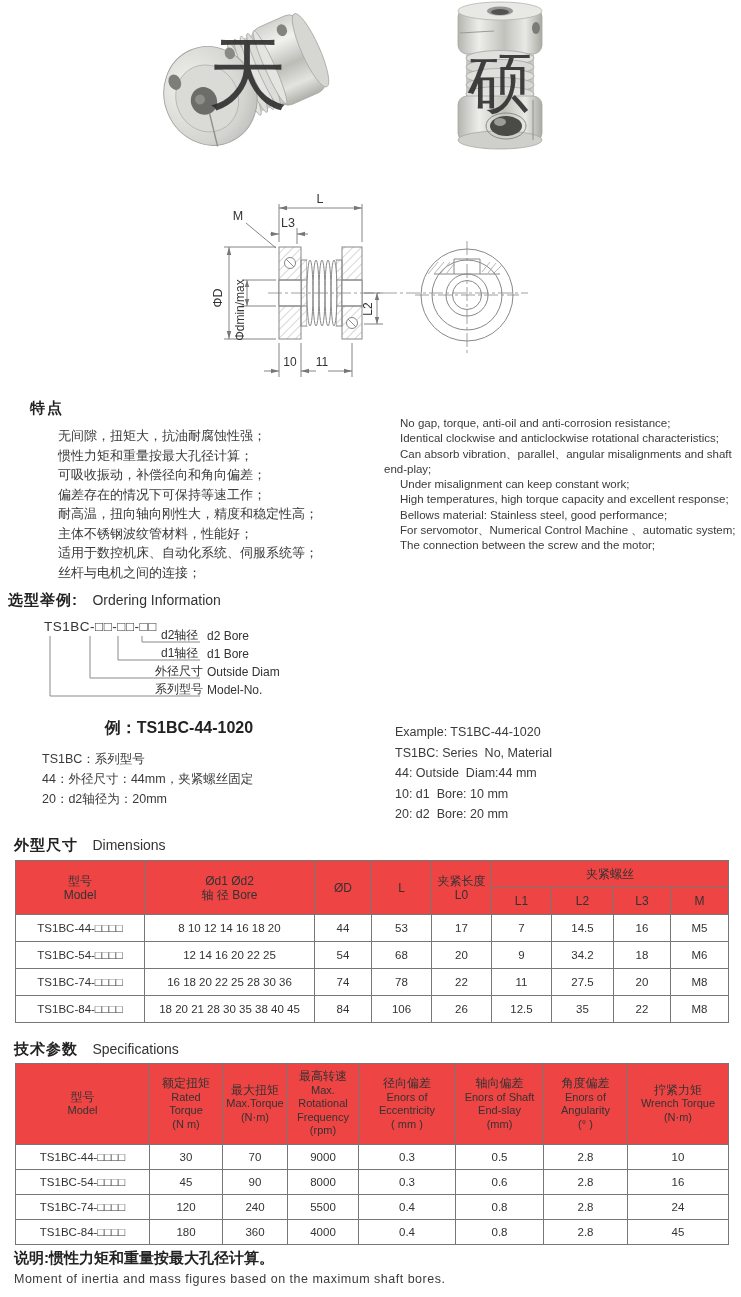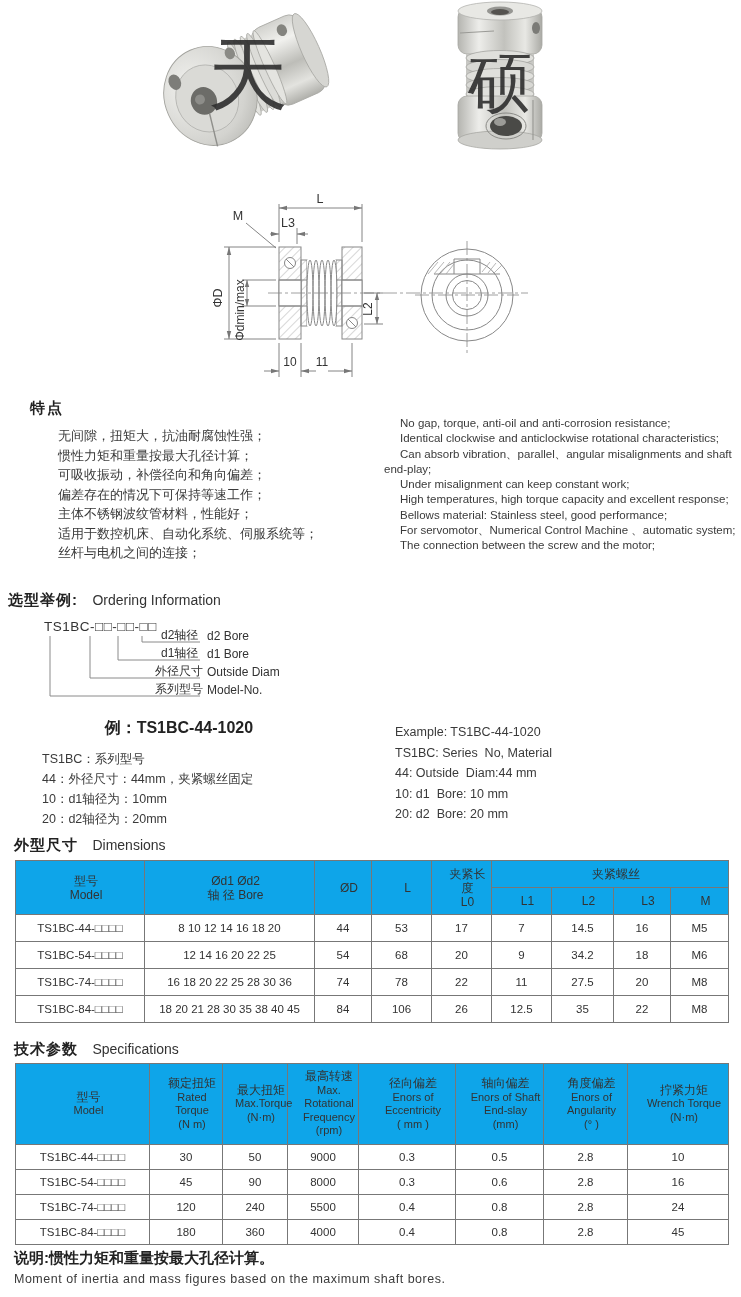--- a/index.html
+++ b/index.html
@@ -23,21 +23,21 @@
   .ord-svg text{fill:#333;}
   
   .ex-title{font-size:16px;font-weight:bold;color:#222;text-align:right;}
   .ex-lines-cn{margin:10px 0 0 27px;font-size:12.5px;line-height:20px;color:#3a3a3a;}
   .ex-lines-en{font-size:12.5px;line-height:20.5px;color:#3a3a3a;}
   .ex-lines-cn div,.ex-lines-en div{white-space:pre-wrap;}
   .unit-label{font-size:15px;color:#3b82f6;text-align:right;width:100px;margin-top:28px;}
   
   table{border-collapse:collapse;table-layout:fixed;}
   th,td{border:1px solid #777;text-align:center;vertical-align:middle;padding:0;font-weight:normal;}
-  thead th{background:#0ea5e9;padding-left:12px;}
+  thead th{background:#ef4444;}
   .dim-table th{font-size:12px;color:#333;line-height:14px;height:26px;}
   .dim-table th span{display:block;}
   .dim-table td{height:26px;font-size:11.5px;color:#333;}
   .spec-table thead th{height:80px;font-size:12px;color:#333;line-height:13.5px;}
   .spec-table th span{display:block;}
   .spec-table th .en{font-size:11px;}
   .spec-table td{height:24px;font-size:11.5px;color:#333;}
   
   .note-cn{font-size:15px;font-weight:bold;color:#222;}
   .note-en{font-size:12.5px;color:#3a3a3a;letter-spacing:0.5px;}
@@ -231,20 +231,21 @@
   </g>
 </svg>
 
 <div class="abs" style="left:14px;top:399px;margin-left:16px;">
   <div class="feat-cn-title">特点</div>
   <div class="feat-cn-list">
     <div>无间隙，扭矩大，抗油耐腐蚀性强；</div>
     <div>惯性力矩和重量按最大孔径计算；</div>
     <div>可吸收振动，补偿径向和角向偏差；</div>
     <div>偏差存在的情况下可保持等速工作；</div>
+    <div>耐高温，扭向轴向刚性大，精度和稳定性高；</div>
     <div>主体不锈钢波纹管材料，性能好；</div>
     <div>适用于数控机床、自动化系统、伺服系统等；</div>
     <div>丝杆与电机之间的连接；</div>
   </div>
 </div>
 
 <div class="abs" style="left:384px;top:406px;">
   <div class="feat-en-list">
     <p>No gap, torque, anti-oil and anti-corrosion resistance;</p>
     <p>Identical clockwise and anticlockwise rotational characteristics;</p>
@@ -280,21 +281,20 @@
     <text x="125" y="81">系列型号</text>
     <text x="177" y="82">Model-No.</text>
   </g>
 </svg>
 
 <div class="abs" style="left:15px;top:718px;">
   <div class="ex-title">例：TS1BC-44-1020</div>
   <div class="ex-lines-cn">
     <div>TS1BC：系列型号</div>
     <div>44：外径尺寸：44mm，夹紧螺丝固定</div>
-    <div>10：d1轴径为：10mm</div>
     <div>20：d2轴径为：20mm</div>
   </div>
 </div>
 <div class="abs ex-lines-en" style="left:395px;top:722px;">
   <div>Example: TS1BC-44-1020</div>
   <div>TS1BC: Series  No, Material</div>
   <div>44: Outside  Diam:44 mm</div>
   <div>10: d1  Bore: 10 mm</div>
   <div>20: d2  Bore: 20 mm</div>
 </div>
@@ -452,21 +452,21 @@
         <span>拧紧力矩</span>
           <span class="en">Wrench Torque</span>
         <span class="en">(N·m)</span>
       </th>
     </tr>
   </thead>
   <tbody>
     <tr>
       <td>TS1BC-44-□□□□</td>
       <td>30</td>
-      <td>50</td>
+      <td>70</td>
       <td>9000</td>
       <td>0.3</td>
       <td>0.5</td>
       <td>2.8</td>
       <td>10</td>
     </tr>
     <tr>
       <td>TS1BC-54-□□□□</td>
       <td>45</td>
       <td>90</td>

